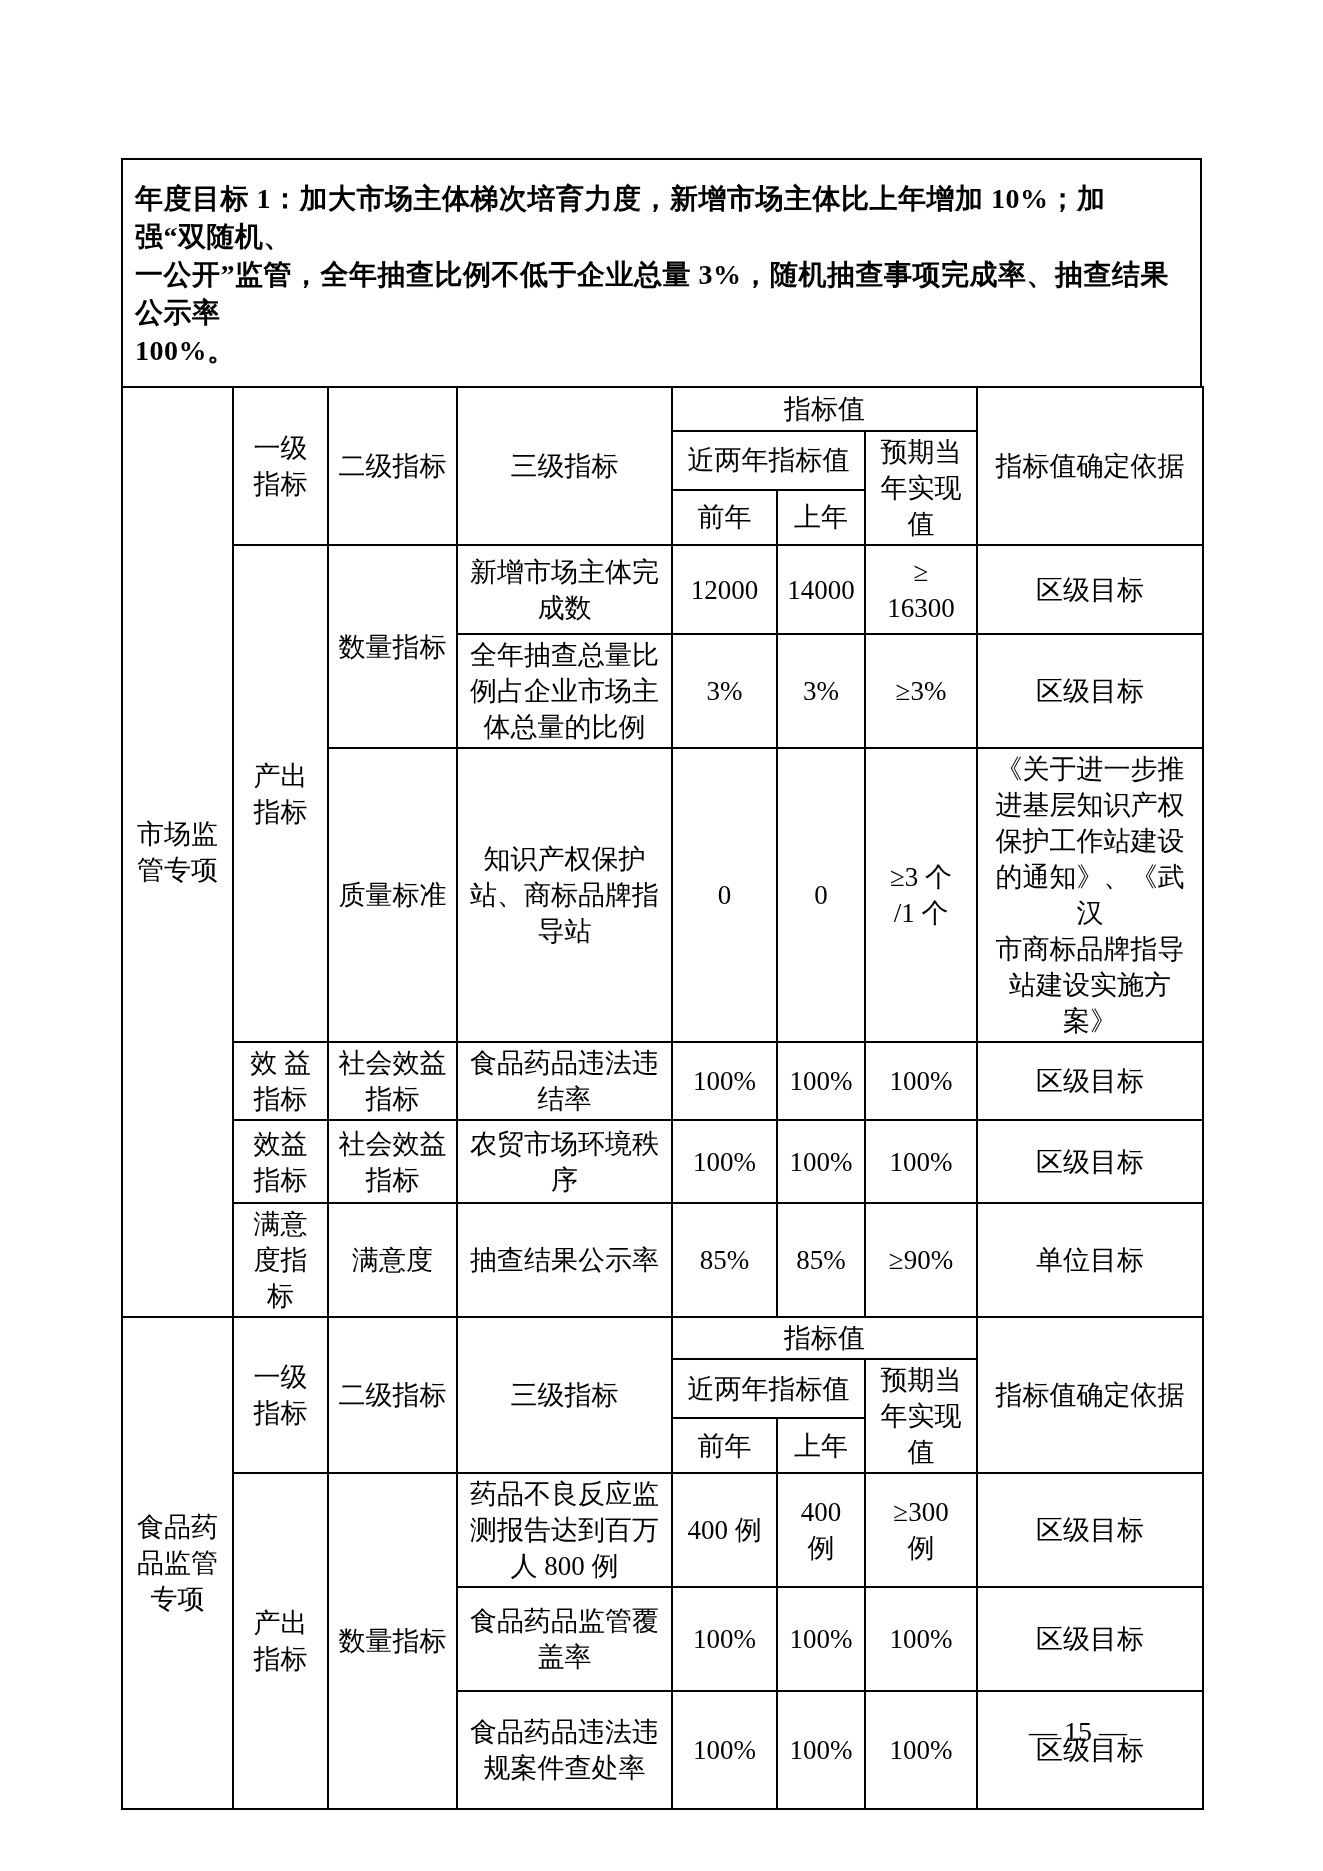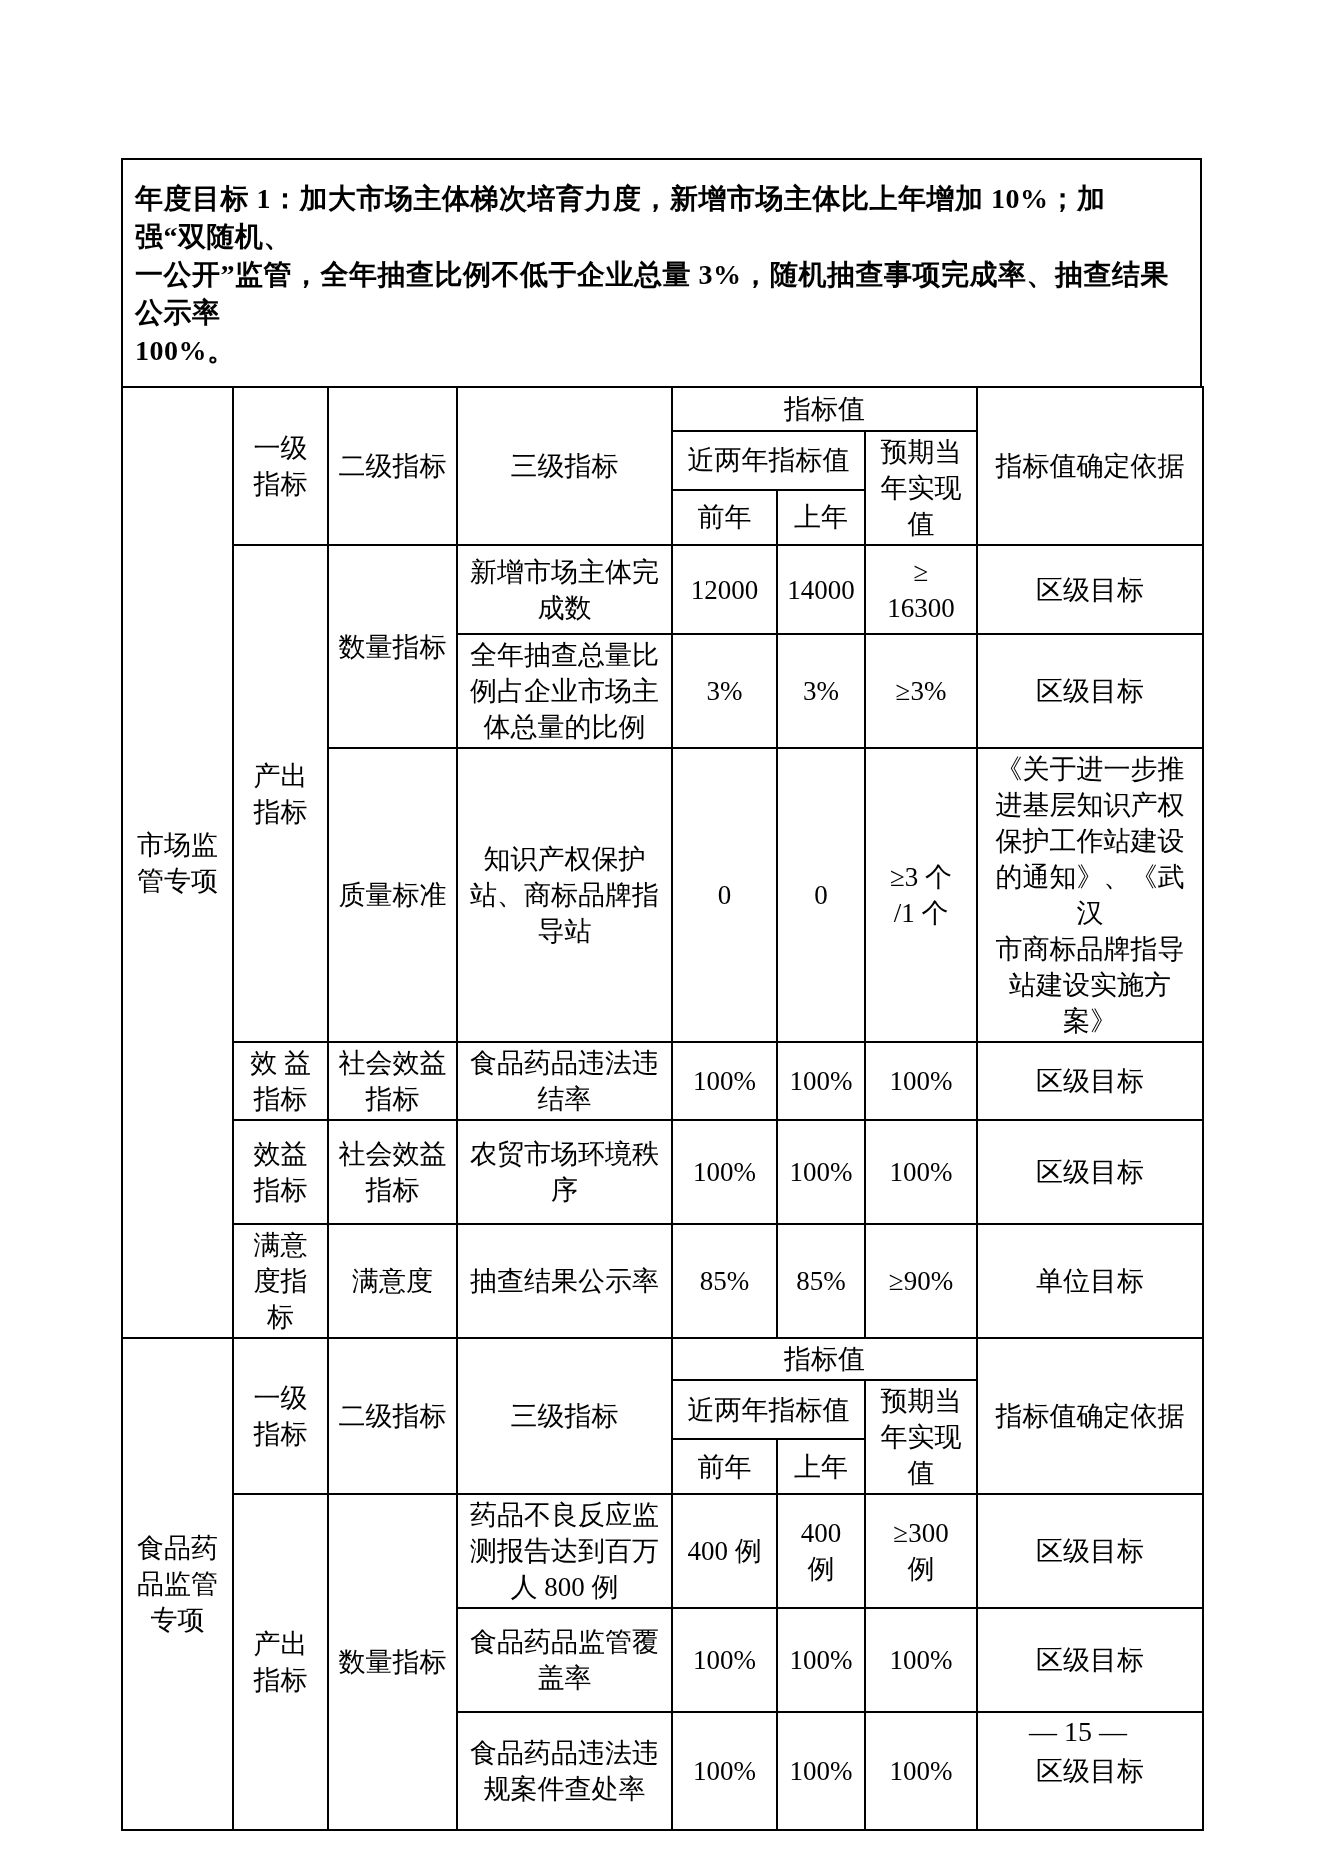--- a/index.html
+++ b/index.html
@@ -149,21 +149,21 @@
 指标</td>
       <td class="lt">社会效益
 指标</td>
       <td class="lt">食品药品违法违
 结率</td>
       <td>100%</td>
       <td>100%</td>
       <td>100%</td>
       <td>区级目标</td>
     </tr>
-    <tr style="height:104px">
+    <tr style="height:83px">
       <td>效益
 指标</td>
       <td class="lt">社会效益
 指标</td>
       <td>农贸市场环境秩
 序</td>
       <td>100%</td>
       <td>100%</td>
       <td>100%</td>
       <td>区级目标</td>

